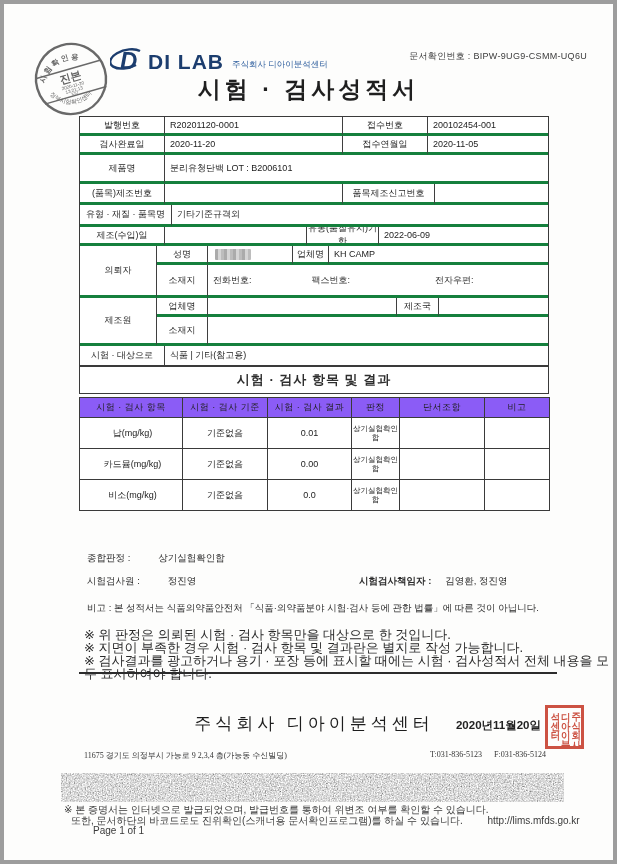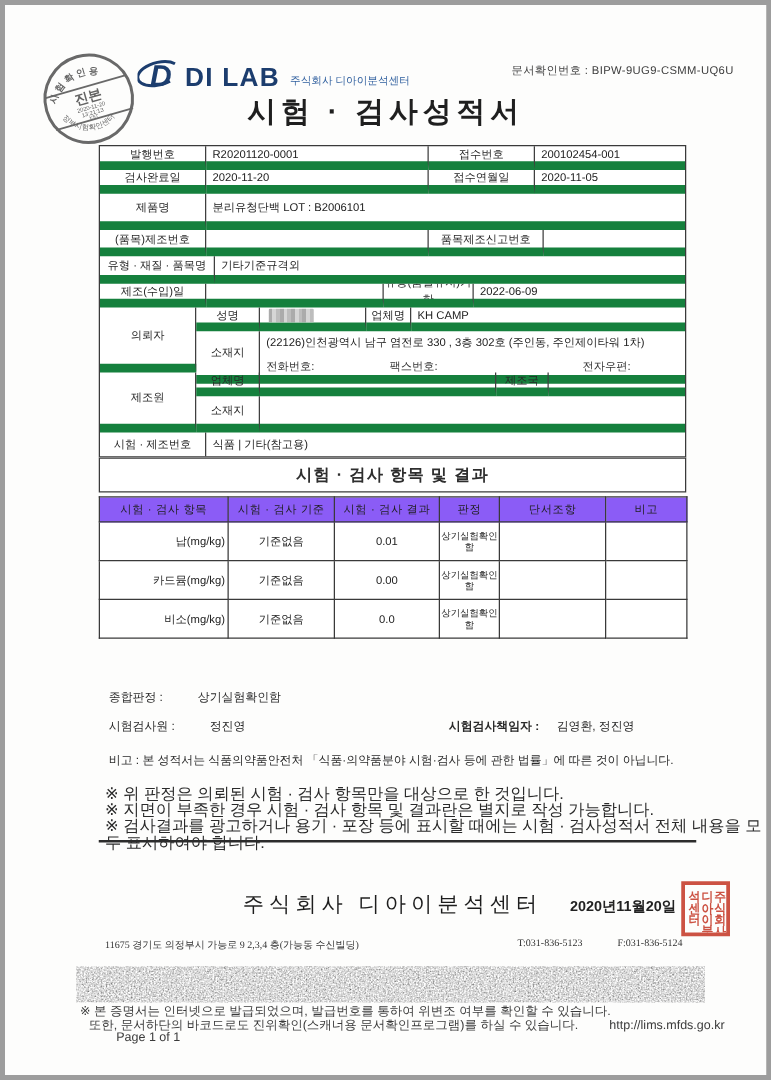--- a/index.html
+++ b/index.html
@@ -12,50 +12,50 @@
   }
   
   .stamp { position:absolute; left:26px; top:34px; width:82px; height:82px; opacity:.88; }
   .logo { position:absolute; left:106px; top:40px; width:260px; height:34px; }
   .docno { position:absolute; top:46px; right:26px; font-size:9px; color:#3c3c3c; letter-spacing:.3px; }
   .doc-title { position:absolute; top:70px; left:0; width:100%; text-align:center;
     font-size:23px; font-weight:bold; letter-spacing:4px; color:#1f1f1f; }
   
   .itable { position:absolute; left:75px; top:112px; width:470px; border:1.5px solid #3a3a3a; background:#fff; }
   .irow { display:flex; width:100%; }
-  .cell { border-right:1px solid #3f3f3f; border-bottom:7px solid #15803d;
+  .cell { border-right:1px solid #3f3f3f; border-bottom:3px solid #15803d;
     font-size:9px; display:flex; align-items:center; overflow:hidden; }
   .cell.last, .subrow .cell.last { border-right:none; }
   .lab { justify-content:center; text-align:center; color:#262626; }
   .val { padding-left:5px; color:#222; }
   .grow { flex:1; }
   .subcol { display:flex; flex-direction:column; flex:1; }
   .subrow { display:flex; width:100%; }
   .itable .irow:last-child .cell { border-bottom:none; }
   .itable .irow:last-child .subcol .subrow:not(:last-child) .cell { border-bottom:1px solid #3f3f3f; }
   .addrcell { flex-direction:column; align-items:flex-start; justify-content:flex-start; padding-top:3px; }
   .contact { display:flex; width:100%; margin-top:6px; font-size:9px; color:#333; }
   .contact span:nth-child(1){ margin-left:0; }
   .contact span:nth-child(2){ margin-left:60px; }
-  .contact span:nth-child(3){ margin-left:116px; }
+  .contact span:nth-child(3){ margin-left:85px; }
   .redact { display:inline-block; width:36px; height:11px; margin-left:2px;
     background:repeating-linear-gradient(90deg,#ababab 0 3px,#d6d6d6 3px 6px,#bdbdbd 6px 9px);
     filter:blur(.6px); border-radius:1px; }
   
   .rtitle { position:absolute; left:75px; top:362px; width:470px; height:28px;
     border:1.5px solid #3a3a3a; text-align:center; line-height:26px;
     font-size:13px; font-weight:bold; letter-spacing:1px; background:#fff; }
   .rtable { position:absolute; left:75px; top:393px; width:470px;
     border-collapse:collapse; table-layout:fixed; background:#fff; }
   .rtable th, .rtable td { border:1px solid #3a3a3a; font-size:9px; font-weight:normal;
     text-align:center; vertical-align:middle; padding:1px 2px; color:#222; }
   .rtable { border:1.5px solid #3a3a3a; }
   .rtable th { background:#8b5cf6; height:20px; letter-spacing:.5px; color:#1e1e1e; }
   .rtable td { height:31px; }
-  .rtable td.l { text-align:right; padding-left:5px; }
+  .rtable td.l { text-align:center; padding-left:5px; }
   .rtable td.j { font-size:7.5px; word-break:break-all; line-height:1.25; padding:0 1px; }
   
   .srow { position:absolute; left:83px; font-size:9.5px; color:#2a2a2a; }
   .srow b { font-weight:normal; }
   .sval { margin-left:28px; }
   .manager { position:absolute; left:355px; font-size:9.5px; color:#2a2a2a; }
   .manager .sval { margin-left:14px; }
   .notes { position:absolute; left:80px; top:624px; font-size:13px; line-height:13px; color:#2a2a2a; }
   .sepline { position:absolute; left:75px; top:668px; width:478px; height:0;
     border-top:2px solid #2c2c2c; }
@@ -64,21 +64,21 @@
   .company { position:absolute; top:708px; left:75px; width:470px; text-align:center;
     font-size:17px; letter-spacing:4px; color:#1d1d1d; }
   .redseal { position:absolute; left:541px; top:701px; width:39px; height:44px;
     border:3px solid #c84434; display:flex; align-items:center; justify-content:center;
     overflow:hidden; opacity:.92; }
   .redseal span { writing-mode:vertical-rl; font-size:9px; font-weight:bold; color:#c84434;
     line-height:1.1; letter-spacing:-1px; transform:scale(1.05,1.15); }
   .addrline { position:absolute; left:80px; top:746px; width:462px; display:flex;
     font-size:8px; color:#333;font-family:Liberation Serif, serif; }
   .addrline .a { flex:1; }
-  .addrline .t { margin-right:28px; }
+  .addrline .t { margin-right:12px; }
   
   .noise { position:absolute; left:57px; top:769px; width:503px; height:29px; }
   .footnote { position:absolute; left:60px; top:801px; font-size:10px; line-height:10.5px; color:#3a3a3a; }
   .footnote .l2 { padding-left:7px; }
   .footnote .url { margin-left:22px; }
   .footnote .pg { margin-left:22px; }
   
   text { font-family:"Liberation Sans","DejaVu Sans",sans-serif; }
 </style>
 </head>
@@ -156,21 +156,20 @@
           <div class="cell lab" style="width:51px;height:100%">성명</div>
           <div class="cell val" style="width:85px;height:100%">
               <span class="redact"></span>
             </div>
           <div class="cell lab" style="width:36px;height:100%">업체명</div>
           <div class="cell val grow last" style="height:100%">KH CAMP</div>
         </div>
         <div class="subrow" style="flex:1">
           <div class="cell lab" style="width:51px;height:100%">소재지</div>
           <div class="cell val grow last addrcell" style="height:100%">
-            <div>(22126)인천광역시 남구  염전로 330 , 3층 302호 (주인동, 주인제이타워 1차)</div>
             <div class="contact">
               <span>전화번호:</span>
               <span>팩스번호:</span>
               <span>전자우편:</span>
             </div>
           </div>
         </div>
       </div>
     </div>
     <div class="irow" style="height:48px">
@@ -182,21 +181,21 @@
           <div class="cell lab" style="width:42px;height:100%">제조국</div>
           <div class="cell val grow last" style="height:100%"></div>
         </div>
         <div class="subrow" style="flex:1">
           <div class="cell lab" style="width:51px;height:100%">소재지</div>
           <div class="cell val grow last" style="height:100%"></div>
         </div>
       </div>
     </div>
     <div class="irow" style="height:19px">
-      <div class="cell lab" style="width:85px">시험 · 제조번호</div>
+      <div class="cell lab" style="width:85px">시험 · 대상으로</div>
       <div class="cell val grow last">식품 | 기타(참고용)</div>
     </div>
   </div>
 
   <div class="rtitle">시험 · 검사 항목 및 결과</div>
 
   <table class="rtable">
     <colgroup>
       <col style="width:103px">
         <col style="width:85px">

